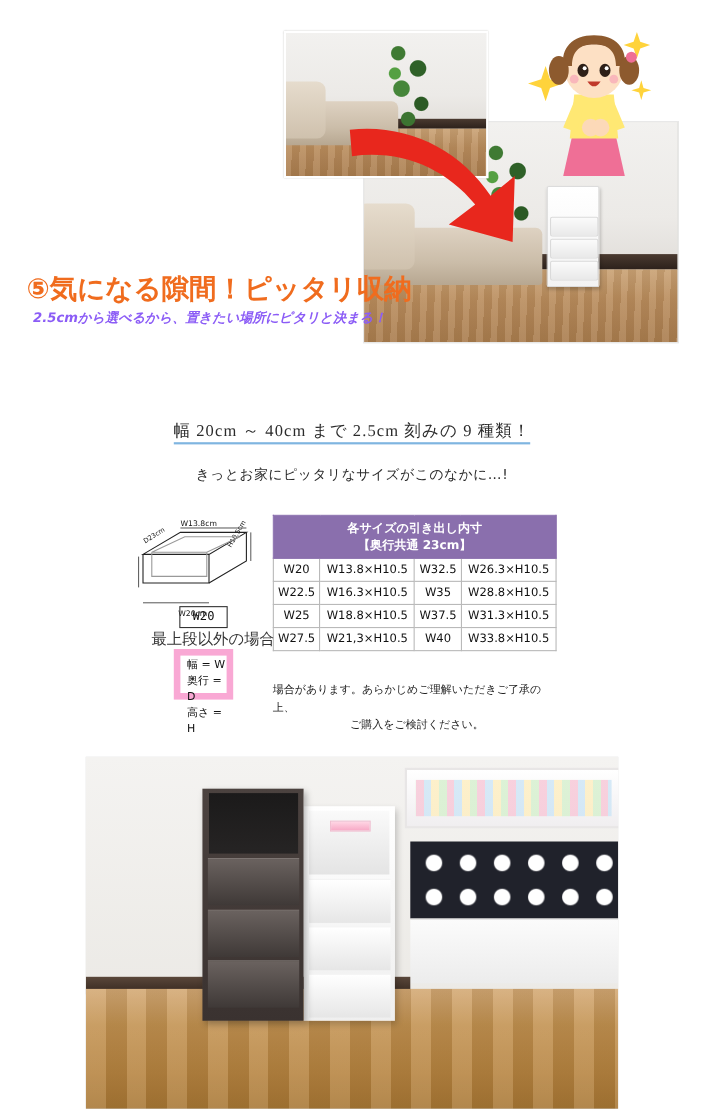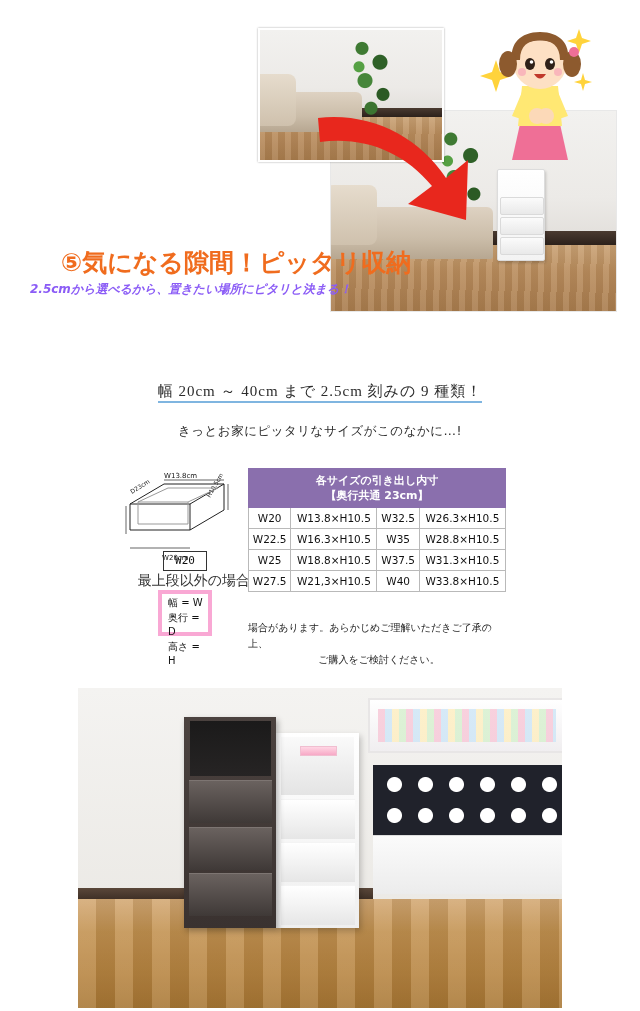--- a/index.html
+++ b/index.html
@@ -108,21 +108,20 @@
   
   .heading5 {
     position:absolute;
     left: 24px; top: 246px;
     font-size: 25px;
     font-weight: bold;
     color: #f06c1e;
     letter-spacing: 0px;
     white-space: nowrap;
     font-family: "DejaVu Sans", sans-serif;
-    margin-left: 37px;
   }
   .heading5-sub {
     position:absolute;
     left: 30px; top: 281px;
     font-size: 12px;
     font-weight: bold;
     color: #8b5cf6;
     white-space: nowrap;
     font-family: "DejaVu Sans", sans-serif;
     font-style: italic;
@@ -174,21 +173,21 @@
     font-size: 11px;
     text-align:center;
     line-height:18px;
     color:#111;
     font-family:"DejaVu Sans Mono", monospace;
   }
   .legend-box {
     position:absolute;
     left: 158px; top: 590px;
     width: 54px; height: 46px;
-    border:4px solid #f9a8d4;
+    border:6px solid #f9a8d4;
     font-size:10px;
     line-height: 14.5px;
     color:#111;
     padding: 2px 0 0 6px;
     box-sizing:border-box;
     font-family:"DejaVu Sans", sans-serif;
   }
 
   table.sizes {
     position:absolute;

